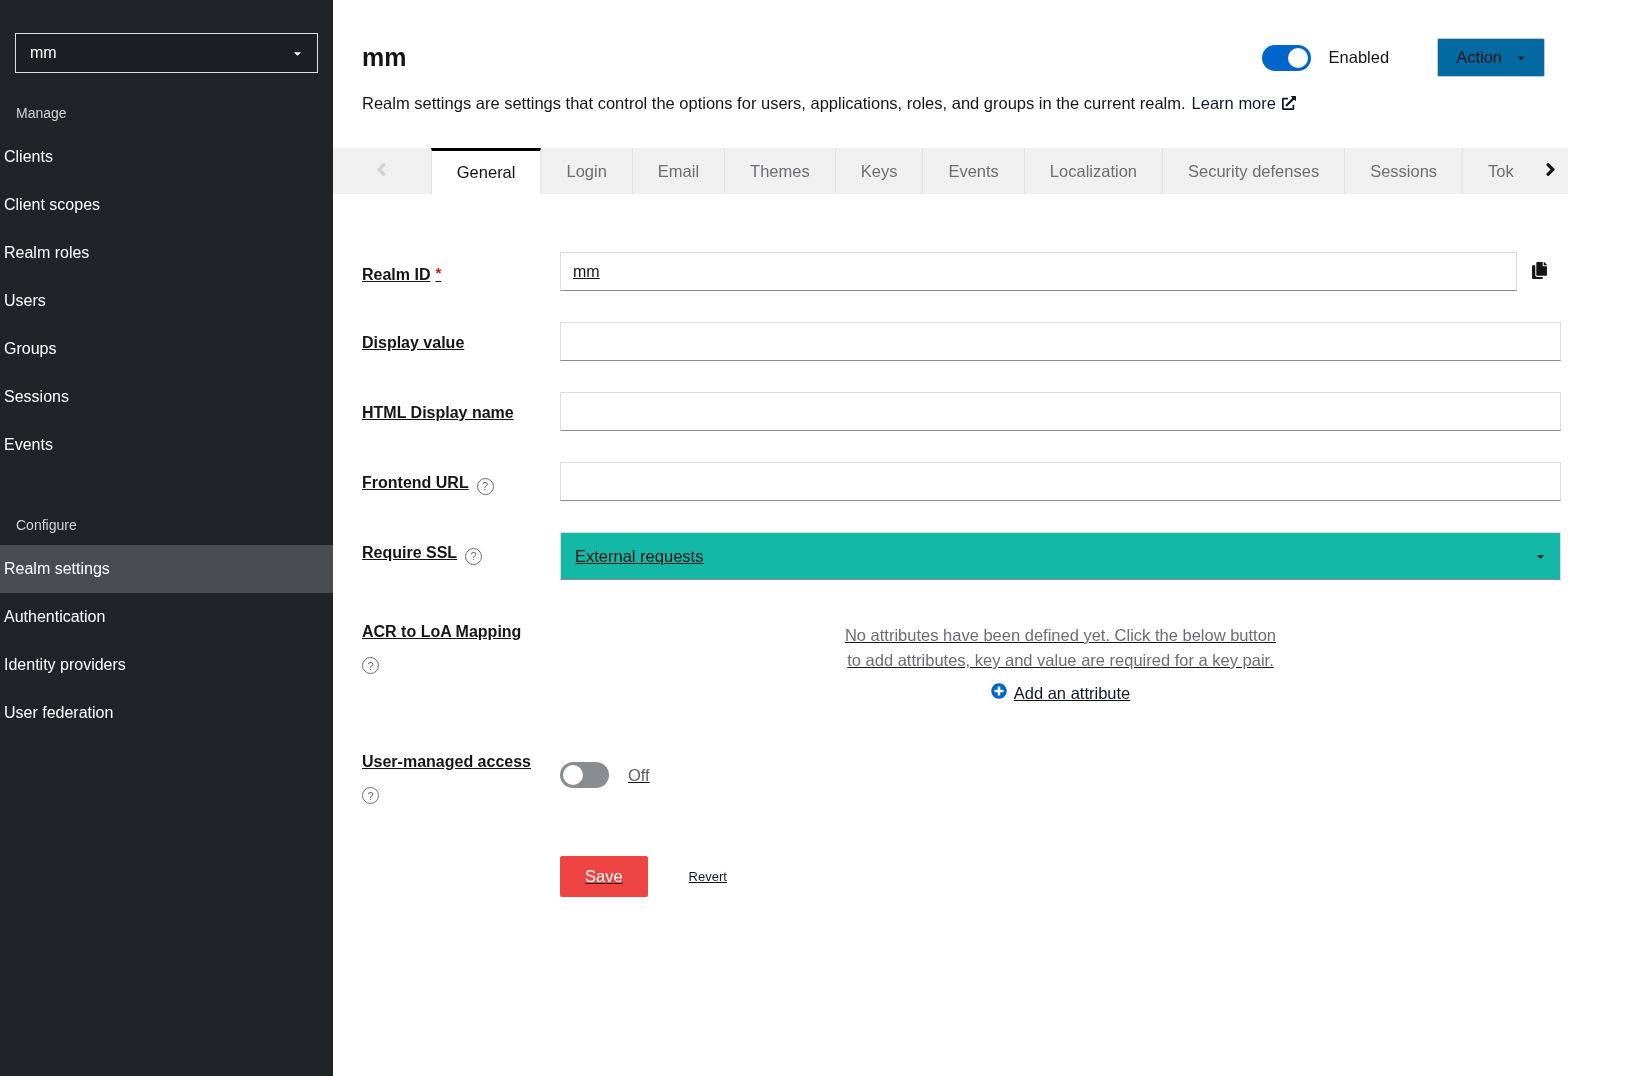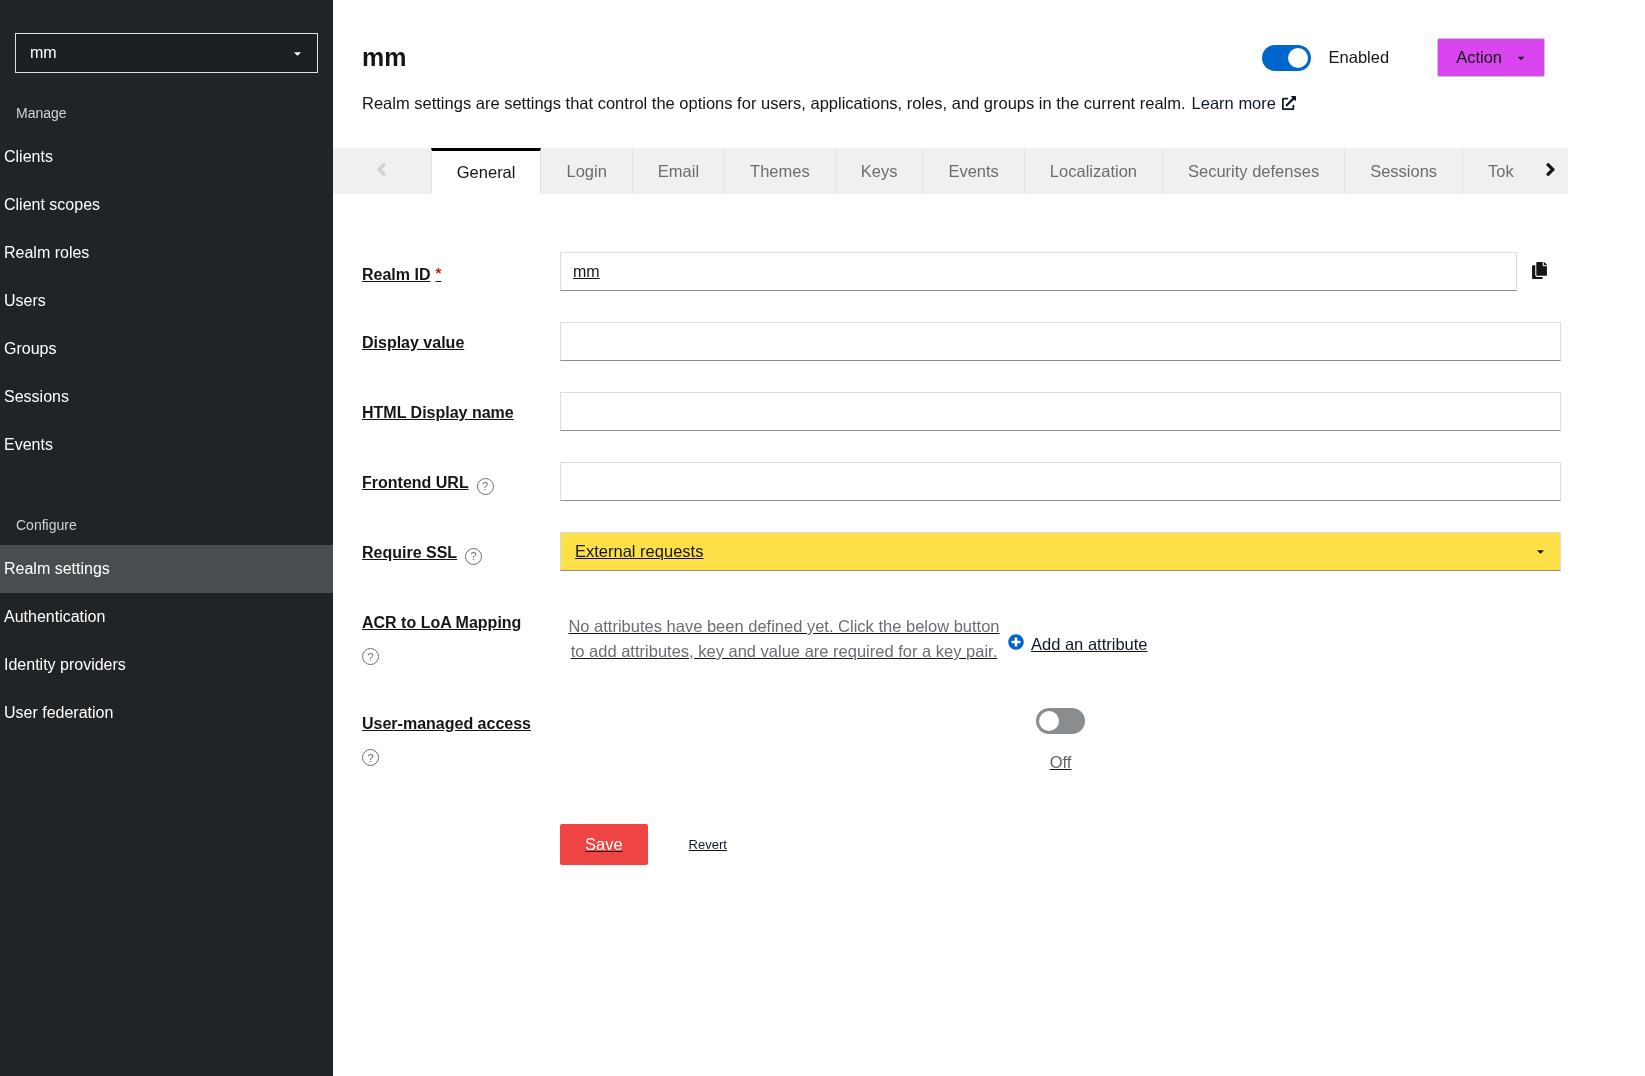--- a/index.html
+++ b/index.html
@@ -48,21 +48,21 @@
 
   
   .main { flex: 1; display: flex; flex-direction: column; overflow: hidden; }
   .main-header { padding: 38px 100px 0 29px; }
   .title-row { display: flex; align-items: center; }
   .page-title { font-size: 25px; font-weight: 700; }
   .header-controls { margin-left: auto; display: flex; align-items: center; gap: 18px; }
   .enabled-label { font-size: 16.5px; }
   .action-btn {
     margin-left: 30px;
-    background: #d946ef;
+    background: #0369a1;
     border: 1px solid #c6c6c6;
     border-radius: 2px;
     font-family: inherit;
     font-size: 16.5px;
     color: #151515;
     padding: 9px 18px;
     display: flex; align-items: center; gap: 14px;
     cursor: pointer;
   }
   .desc-row { margin-top: 14px; font-size: 16.5px; line-height: 24px; }
@@ -144,33 +144,33 @@
     font-family: inherit; font-size: 16px;
     padding: 0 12px; color: #151515; background: #fff;
     outline: none;
   }
   .icon-btn {
     width: 46px; height: 39px;
     background: transparent; border: none; cursor: pointer;
     display: flex; align-items: center; justify-content: center;
   }
   .select {
-    width: 100%; height: 39px;
+    width: 100%; height: 48px;
     border: 1px solid #dcdcdc; border-bottom-color: #8a8d90;
     display: flex; align-items: center; justify-content: space-between;
-    padding: 0 14px; cursor: pointer; background: #fde047;
+    padding: 0 14px; cursor: pointer; background: #14b8a6;
     font-size: 16.5px;
   }
-  .acr-empty { display: flex; flex-direction: row; align-items: center; padding-top: 12px; }
+  .acr-empty { display: flex; flex-direction: column; align-items: center; padding-top: 12px; }
   .empty-text {
     color: #6a6e73; font-size: 16.5px; line-height: 25px;
     max-width: 448px; text-align: center;
   }
   .add-attr { display: inline-flex; align-items: center; gap: 7px; margin-top: 10px; font-size: 16.5px; }
-  .uma-ctl { display: flex; align-items: center; gap: 19px; padding-top: 5px; flex-direction: column; }
+  .uma-ctl { display: flex; align-items: center; gap: 19px; padding-top: 5px; }
   .uma-state { color: #5f6368; font-size: 16.5px; }
   .row.uma { margin-bottom: 40px; }
   .row.acr { margin-bottom: 38px; }
   .endpoint-links { display: flex; flex-direction: column; gap: 7px; padding-top: 6px; }
   .endpoint-links .link { font-size: 16.5px; }
   .actions { margin-top: 52px; display: flex; align-items: center; }
   .save-btn {
     background: #ef4444; color: #fff;
     border: none; border-radius: 2px;
     font-family: inherit; font-size: 16.5px;

